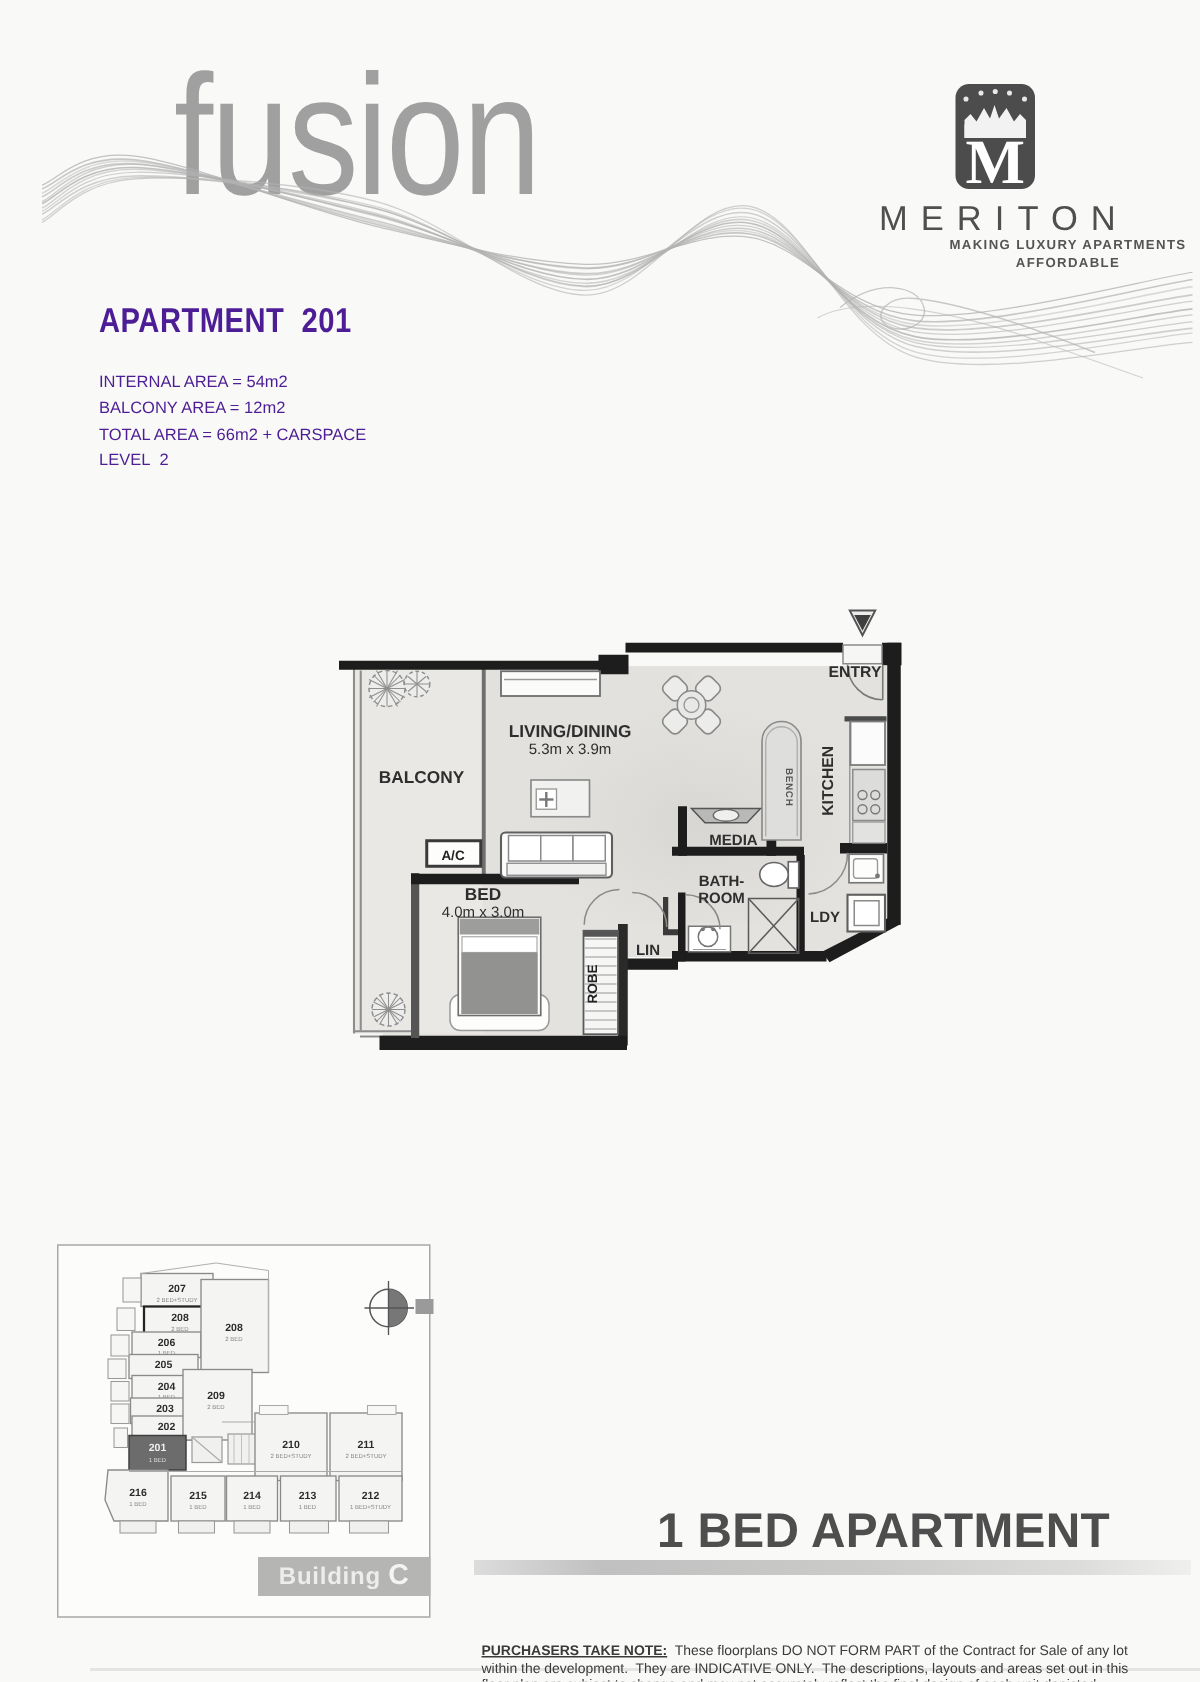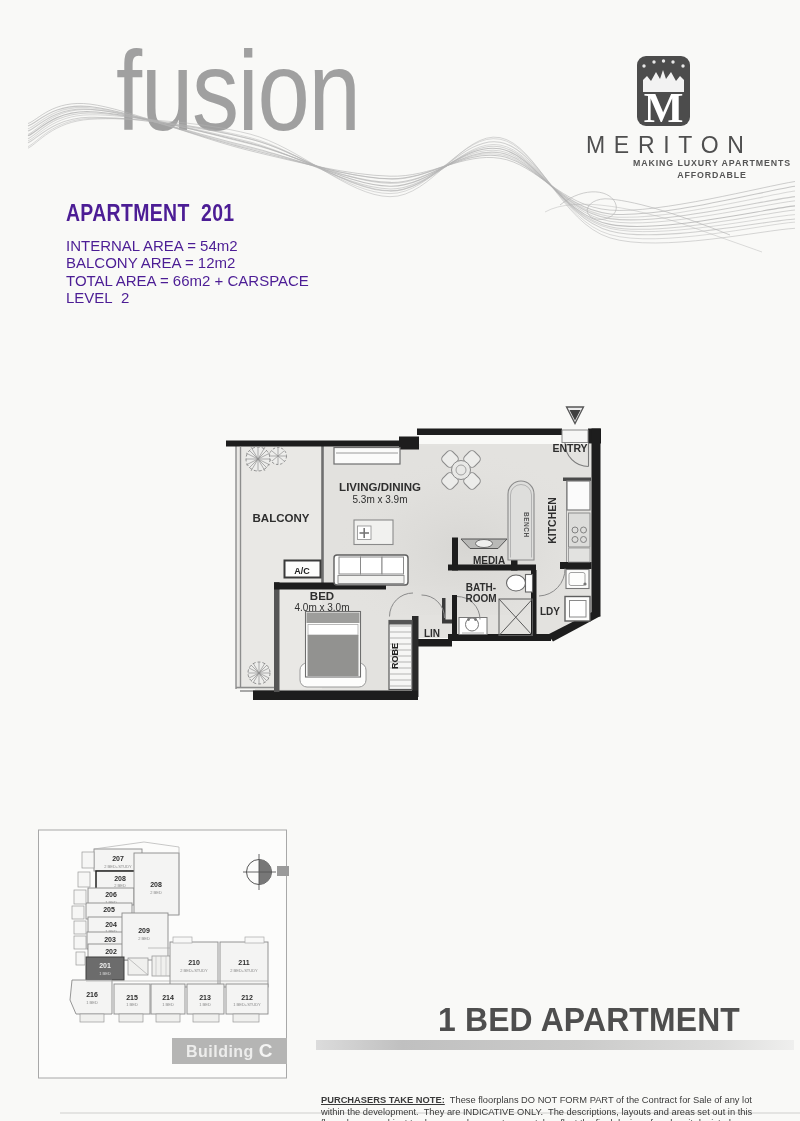--- a/index.html
+++ b/index.html
@@ -41,21 +41,21 @@
  <circle cx="53" cy="16" r="1.7" fill="#e8e8e8"></circle>
  <text x="33.5" y="72" font-family="Liberation Serif,serif" font-weight="bold" font-size="42" fill="#ffffff" text-anchor="middle">M</text>
 </svg>
 
 <div class="abs" style="left:586px;top:132px;width:230px;font-size:23px;letter-spacing:8.7px;color:#4f4f4f;font-weight:normal;">MERITON</div>
 
 <div class="abs" style="left:582px;top:158px;width:166px;font-size:8.8px;font-weight:bold;letter-spacing:0.9px;color:#555;text-align:center;line-height:11.8px;margin-left:47px;">MAKING LUXURY APARTMENTS<br>AFFORDABLE</div>
 
 <div class="abs" style="left:66px;top:200px;color:#4c1d95;">
   <div style="font-size:23px;font-weight:bold;letter-spacing:0.4px;transform:scaleX(0.845);transform-origin:0 0;">APARTMENT&nbsp; 201</div>
-  <div style="font-size:15px;margin-top:10px;line-height:17.4px;transform:scaleX(1);transform-origin:0 0;">INTERNAL AREA = 54m2<br>BALCONY AREA = 12m2<br>TOTAL AREA = 66m2 + CARSPACE<br>LEVEL&nbsp; 2</div>
+  <div style="font-size:11px;margin-top:20px;line-height:17.4px;transform:scaleX(1);transform-origin:0 0;">INTERNAL AREA = 54m2<br>BALCONY AREA = 12m2<br>TOTAL AREA = 66m2 + CARSPACE<br>LEVEL&nbsp; 2</div>
 </div>
 
 <svg class="abs" style="left:220px;top:400px;" width="390" height="305" viewBox="220 400 390 305" font-family="Liberation Sans,sans-serif">
 
 <g>
       <rect x="240" y="444" width="355" height="168" fill="#e3e2df"></rect>
 <rect x="255" y="590" width="160" height="105" fill="#e3e2df"></rect>
 <rect x="412" y="590" width="140" height="48" fill="#e3e2df"></rect>
 <polygon points="548,612 595,612 548,639" fill="#e3e2df"></polygon>
     </g>

